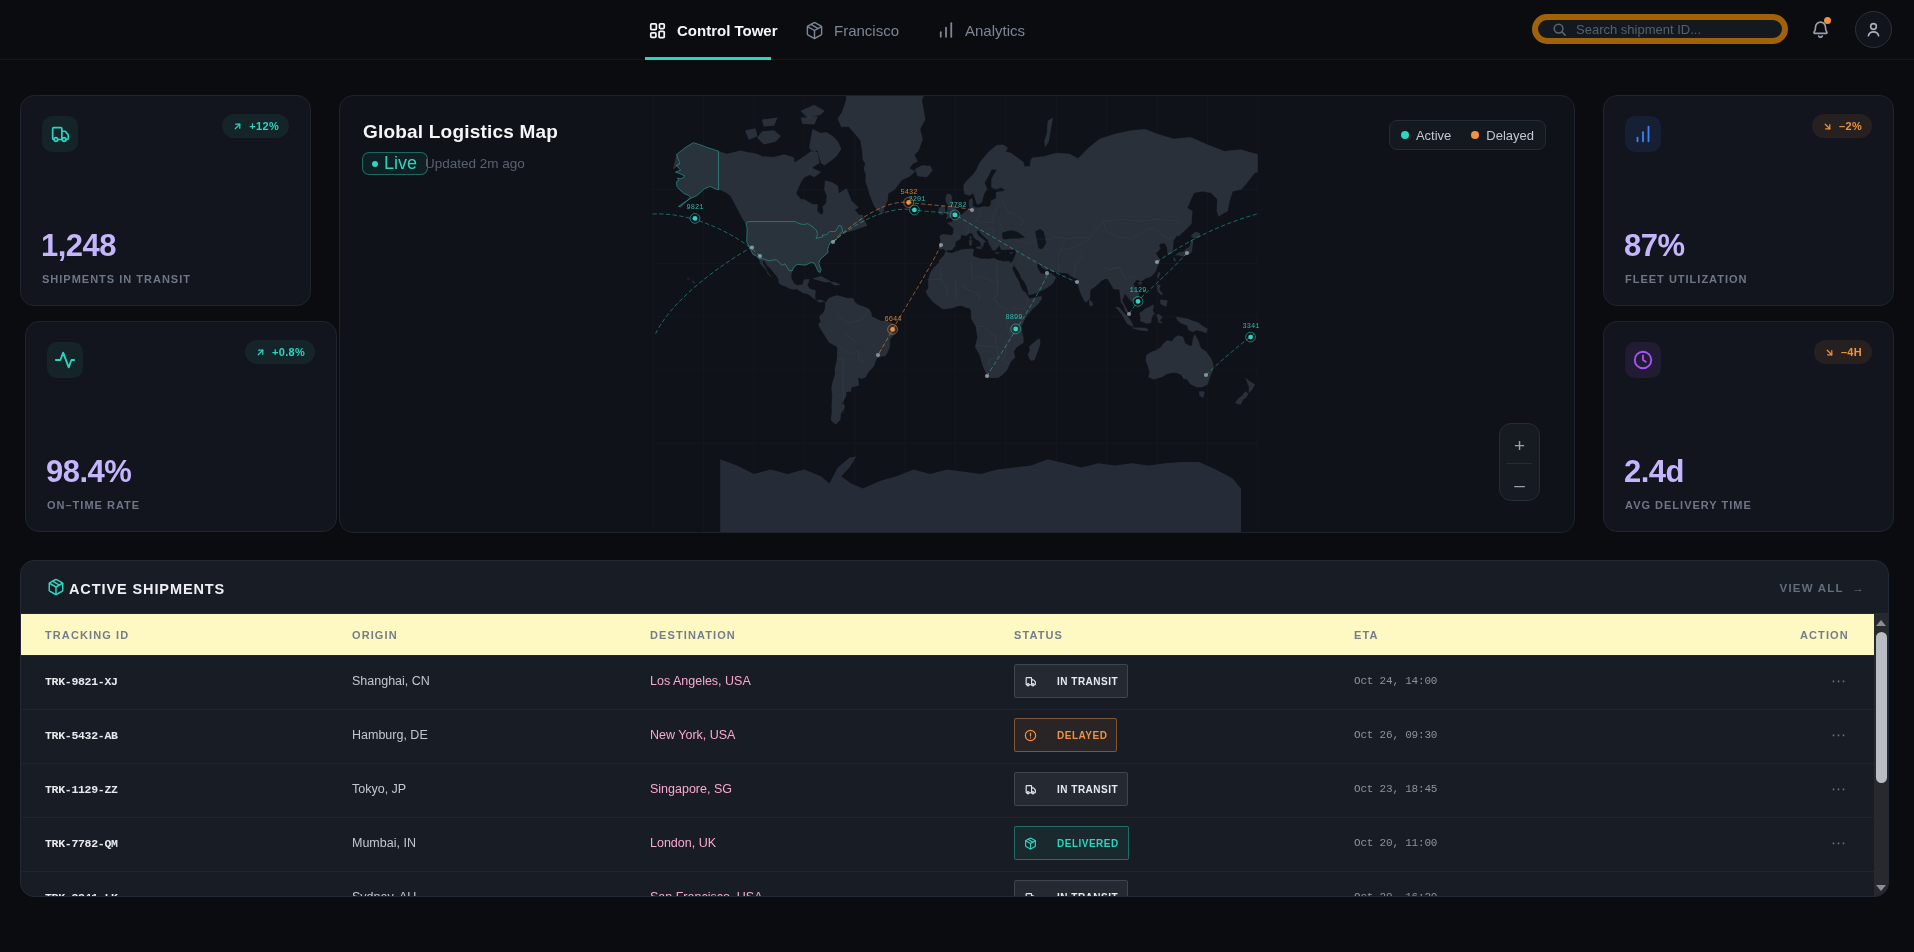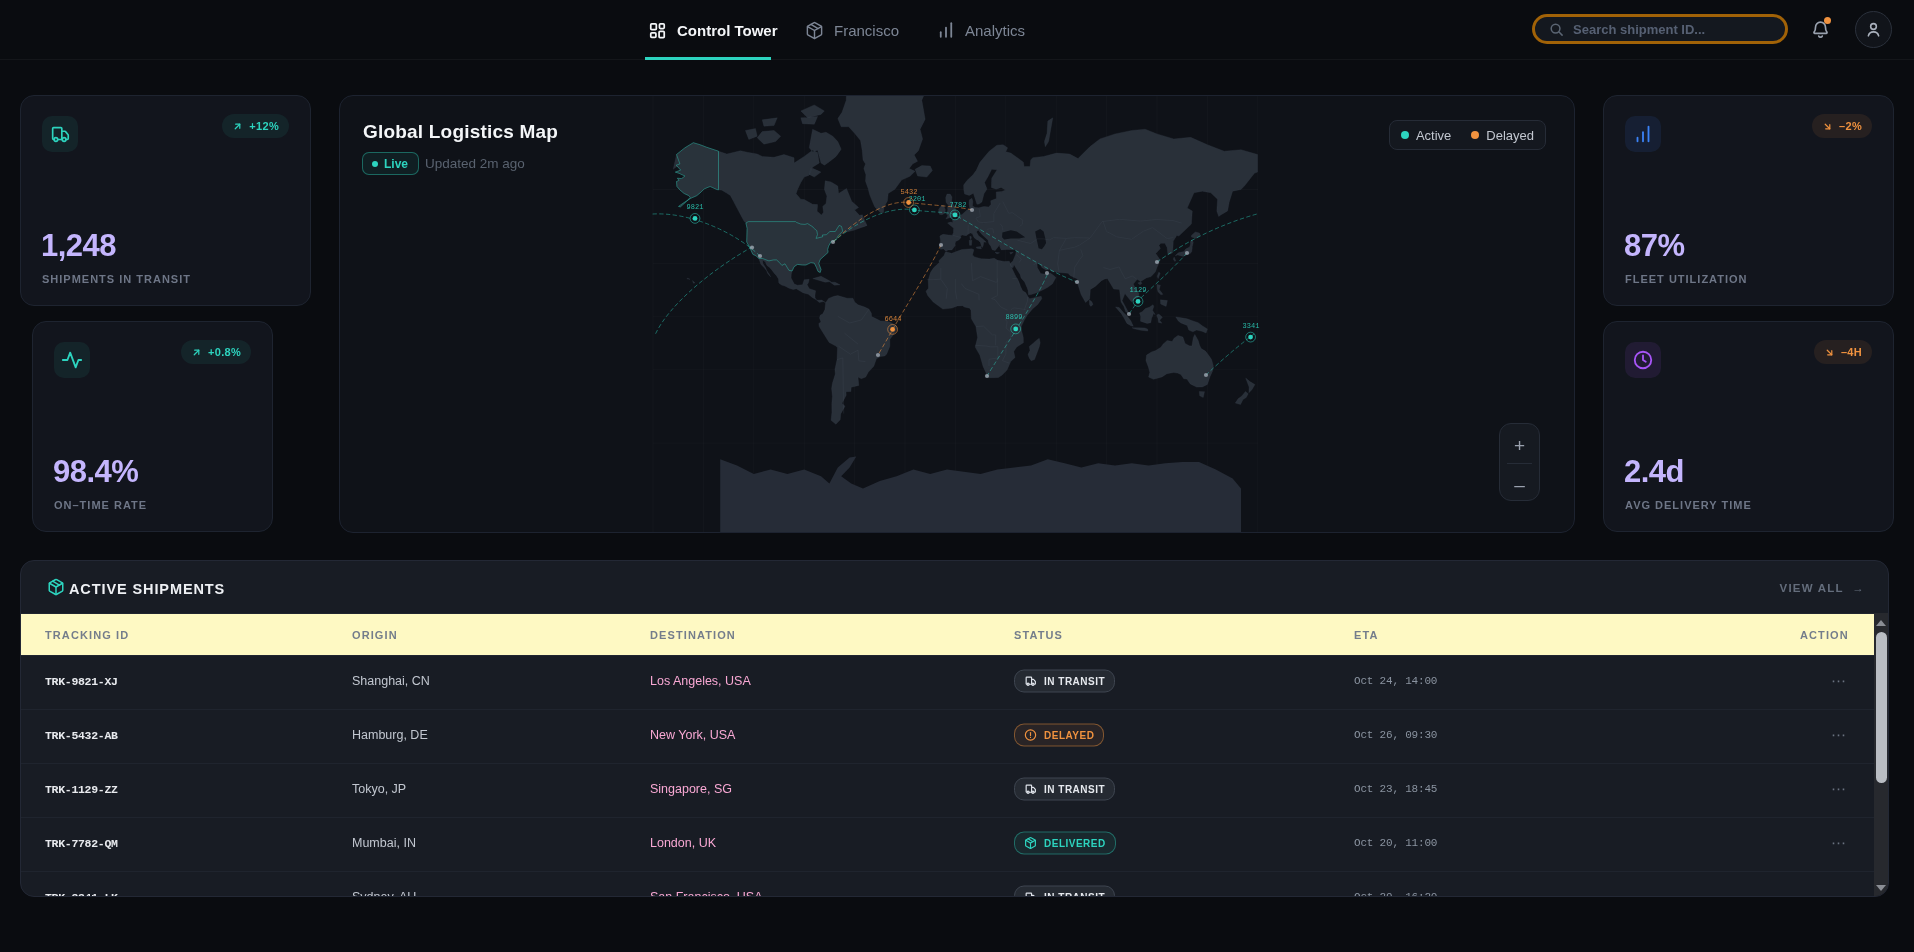--- a/index.html
+++ b/index.html
@@ -4,42 +4,42 @@
 * { margin:0; padding:0; box-sizing:border-box; }
 html,body { width:1914px; height:952px; overflow:hidden; background:#0a0c10;
   font-family:"Liberation Sans", sans-serif; }
 
 #nav { position:absolute; left:0; top:0; width:1914px; height:60px; background:#0a0c10; border-bottom:1px solid rgba(255,255,255,0.045); }
 .navitem { position:absolute; top:0; height:60px; display:flex; align-items:center; gap:10px;
   color:#7d8695; font-size:15px; font-weight:500; }
 .navitem.active { color:#f4f6f8; font-weight:700; }
 #underline { position:absolute; left:645px; top:57px; width:126px; height:3px; background:#2dd4bf; }
 #search { position:absolute; left:1532px; top:14px; width:256px; height:30px; border-radius:15px;
-  background:#14181f; border:3px solid #a16207; display:flex; align-items:center; padding-left:14px; gap:9px;font-weight:bold; }
+  background:#14181f; border:6px solid #a16207; display:flex; align-items:center; padding-left:14px; gap:9px; }
 #search span { color:#566073; font-size:13px; }
 #bell { position:absolute; left:1810px; top:19px; }
 #belldot { position:absolute; left:1824px; top:17px; width:7px; height:7px; border-radius:50%; background:#f0923f; }
 #avatar { position:absolute; left:1855px; top:11px; width:37px; height:37px; border-radius:50%;
   background:#11141a; border:1.5px solid #2b313c; display:flex; align-items:center; justify-content:center; }
 
 .card { position:absolute; background:#12151d; border:1px solid #1e2430; border-radius:14px; }
 .icbox { position:absolute; left:21px; top:20px; width:36px; height:36px; border-radius:10px;
   display:flex; align-items:center; justify-content:center; }
 .badge { position:absolute; right:21px; top:18px; height:24px; border-radius:12px; padding:0 10px;
   display:flex; align-items:center; gap:6px; font-size:11px; font-weight:700; letter-spacing:0.3px; }
 .num { position:absolute; left:20px; top:132px; font-size:31px; font-weight:700; color:#c4b5fd; letter-spacing:-0.5px; }
 .lbl { position:absolute; left:21px; top:177px; font-size:11px; font-weight:700; letter-spacing:1.0px; color:#6e7687; }
 
 #map { position:absolute; left:339px; top:95px; width:1236px; height:438px; background:#0f1218;
   border:1px solid #1d2330; border-radius:14px; overflow:hidden; }
 #maptitle { position:absolute; left:23px; top:25px; font-size:19px; font-weight:700; color:#f4f6f8; letter-spacing:0.2px; }
 #live { position:absolute; left:22px; top:56px; height:23px; border-radius:7px; padding:0 10px 0 9px;
   border:1px solid rgba(45,212,191,0.4); background:rgba(45,212,191,0.07); display:flex; align-items:center; gap:6px; }
 #live i { width:6px; height:6px; border-radius:50%; background:#2dd4bf; }
-#live span { color:#2dd4bf; font-size:12px; font-weight:700; }
+#live span { color:#2dd4bf; font-size:18px; font-weight:400; }
 #updated { position:absolute; left:85px; top:60px; font-size:13.5px; color:#59626f; }
 #legend { position:absolute; right:28px; top:24px; height:30px; border-radius:8px; background:#14181f;
   border:1px solid #262c37; display:flex; align-items:center; padding:0 11px; gap:7px; }
 #legend i { width:8px; height:8px; border-radius:50%; }
 #legend span { font-size:13px; color:#c2c7d0; }
 #zoomctl { position:absolute; right:34px; bottom:31px; width:41px; height:78px; border-radius:12px;
   background:#161a21; border:1px solid #262c37; }
 #zoomctl .zi { position:absolute; left:0; width:100%; text-align:center; color:#9aa1ae; font-size:19px; font-weight:400; }
 #zoomctl hr { position:absolute; left:7px; top:38.5px; width:25px; border:none; border-top:1px solid #262c37; }
 
@@ -54,21 +54,21 @@
 #thead > span, .row > span { position:absolute; }
 #thead span { top:15px; font-size:11px; font-weight:700; color:#747d8b; letter-spacing:1.1px; }
 .row { position:absolute; left:0; width:1855px; height:54px; border-bottom:1px solid #1f242e; }
 .row > span { top:calc(50% - 1.5px); transform:translateY(-50%); }
 .tid { left:24px; font-family:"Liberation Mono",monospace; font-size:11.5px; letter-spacing:-0.3px; font-weight:700; color:#e8eaee; }
 .c2 { left:331px; font-size:12.5px; color:#c2c7d0; }
 .c3 { left:629px; font-size:12.5px; color:#f9a8d4; }
 .c4 { left:993px; }
 .c5 { left:1333px; font-family:"Liberation Mono",monospace; font-size:11px; letter-spacing:-0.2px; color:#8a93a0; }
 .c6 { left:1810px; color:#6a7280; font-size:15px; letter-spacing:1px; }
-.pill { display:inline-flex; align-items:center; gap:7px; height:23px; border-radius:10px;
+.pill { display:inline-flex; align-items:center; gap:20px; height:34px; border-radius:2px;
   padding:0 9px; font-size:10px; font-weight:700; letter-spacing:0.5px; }
 .pt { background:#252a32; border:1px solid #3e4550; color:#e6e9ee; }
 .pd { background:rgba(240,146,63,0.08); border:1px solid rgba(240,146,63,0.45); color:#f0923f; }
 .pv { background:rgba(45,212,191,0.07); border:1px solid rgba(45,212,191,0.4); color:#2dd4bf; }
 
 #sbar { position:absolute; right:0; top:52px; width:14px; height:285px; background:#27292e; }
 #sthumb { position:absolute; left:1.5px; top:19px; width:11px; height:151px; border-radius:5.5px; background:#b9bdc3; }
 .sarrow { position:absolute; left:0; width:0; height:0; border-left:5px solid transparent; border-right:5px solid transparent; margin-left:2px; }
 </style></head>
 <body>
@@ -133,21 +133,21 @@
 <div class="badge" style="color:#2dd4bf;background:rgba(45,212,191,0.08)">
       <svg width="11" height="11" viewBox="0 0 24 24" fill="none" stroke="#2dd4bf" stroke-width="2.6" stroke-linecap="round" stroke-linejoin="round">
         <path d="M7 17 17 7"></path>
         <path d="M8 7h9v9"></path>
       </svg>
       <span>+12%</span>
     </div>
 <div class="num">1,248</div>
 <div class="lbl">SHIPMENTS IN TRANSIT</div>
 </div>
-<div class="card" style="left:32px;top:321px;width:241px;height:211px">
+<div class="card" style="left:25px;top:321px;width:312px;height:211px">
 <div class="icbox" style="background:rgba(45,212,191,0.08)">
       <svg width="22" height="22" viewBox="0 0 24 24" fill="none" stroke="#2dd4bf" stroke-width="2" stroke-linecap="round" stroke-linejoin="round">
         <path d="M22 12h-3l-3 8-6-16-3 8H2"></path>
       </svg>
     </div>
 <div class="badge" style="color:#2dd4bf;background:rgba(45,212,191,0.08)">
       <svg width="11" height="11" viewBox="0 0 24 24" fill="none" stroke="#2dd4bf" stroke-width="2.6" stroke-linecap="round" stroke-linejoin="round">
         <path d="M7 17 17 7"></path>
         <path d="M8 7h9v9"></path>
       </svg>

